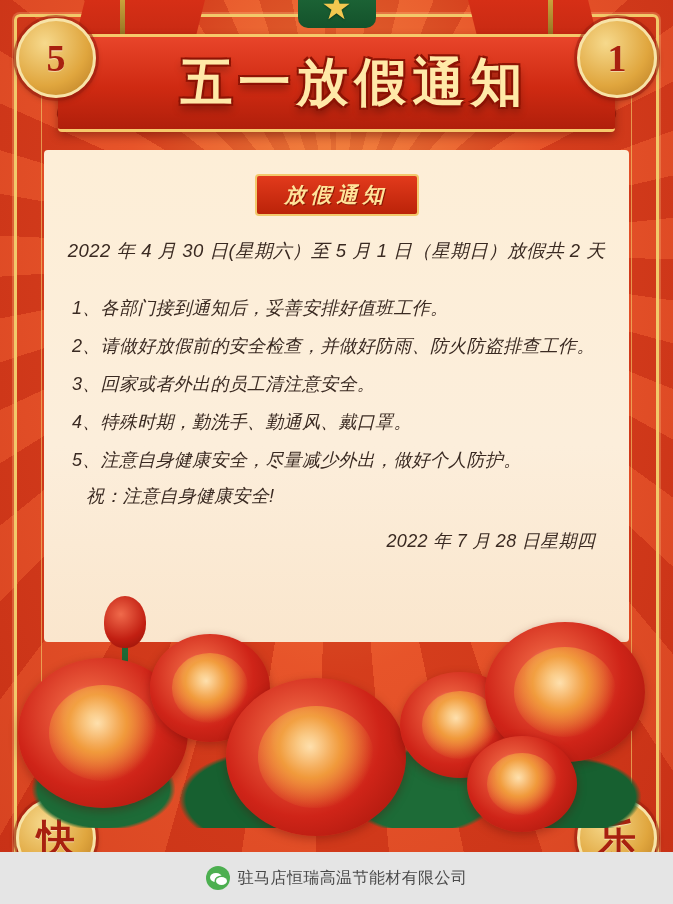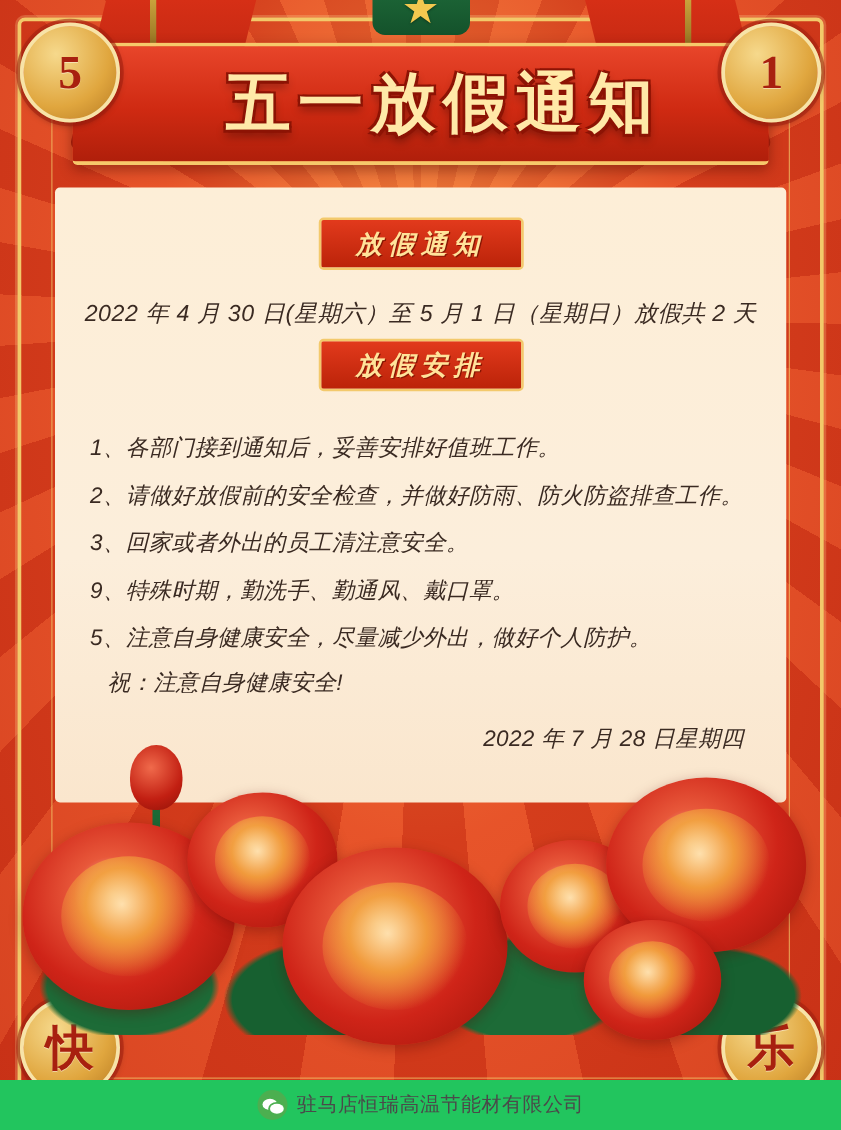--- a/index.html
+++ b/index.html
@@ -273,22 +273,22 @@
     border-radius: 3px;
   }
   .stem.s1 { left: 122px; bottom: 150px; height: 80px; }
 
   
   .footer {
     position: absolute;
     left: 0;
     right: 0;
     bottom: 0;
-    height: 40px;
-    background: #22c55e;
+    height: 52px;
+    background: #e5e5e5;
     display: flex;
     align-items: center;
     justify-content: center;
     gap: 8px;
   }
   .wechat-icon {
     width: 24px;
     height: 24px;
     border-radius: 50%;
     background: #4caf50;
@@ -343,27 +343,26 @@
   </div>
 
   <div class="medallion tl">5</div>
   <div class="medallion tr">1</div>
   <div class="medallion bl">快</div>
   <div class="medallion br">乐</div>
 
   <div class="card">
     <div class="pill">放假通知</div>
     <div class="lead">2022 年 4 月 30 日(星期六）至 5 月 1 日（星期日）放假共 2 天</div>
-    <div class="pill">放假安排</div>
 
     <div class="items">
       <div class="item">1、各部门接到通知后，妥善安排好值班工作。</div>
       <div class="item">2、请做好放假前的安全检查，并做好防雨、防火防盗排查工作。</div>
       <div class="item">3、回家或者外出的员工清注意安全。</div>
-      <div class="item">9、特殊时期，勤洗手、勤通风、戴口罩。</div>
+      <div class="item">4、特殊时期，勤洗手、勤通风、戴口罩。</div>
       <div class="item">5、注意自身健康安全，尽量减少外出，做好个人防护。</div>
       <div class="wish">祝：注意自身健康安全!</div>
     </div>
 
     <div class="signoff">
       <div>2022 年 7 月 28 日星期四</div>
     </div>
   </div>
 
   <div class="flowers">

